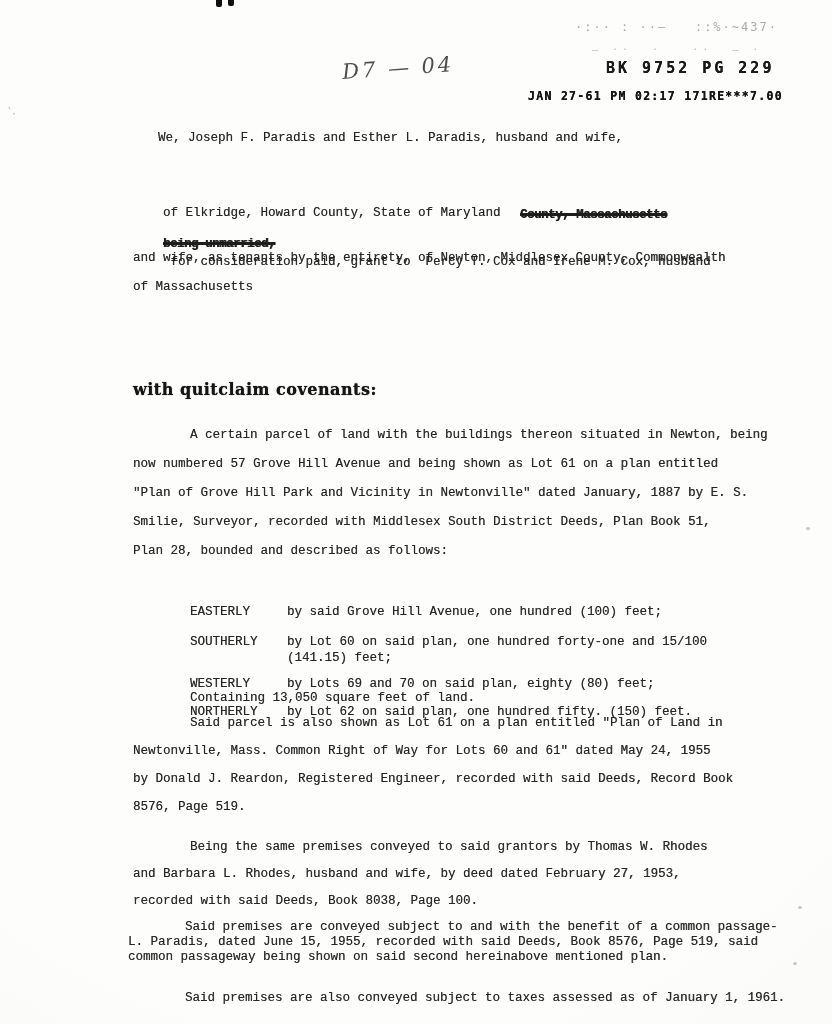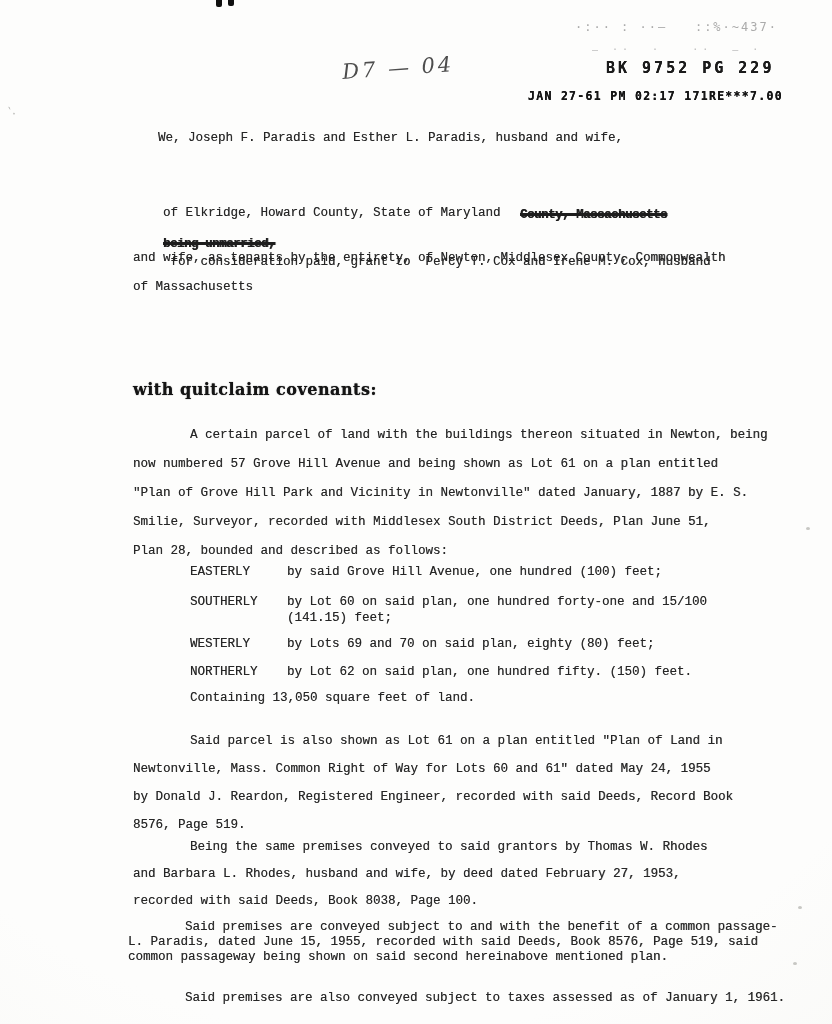--- a/index.html
+++ b/index.html
@@ -46,21 +46,21 @@
   .struck-abs{position:absolute;left:387px;top:0;}
   .covenant{
     position:absolute;left:133px;top:381px;
     font-family:"DejaVu Serif", serif;
     font-weight:bold;font-size:16px;line-height:18px;
     letter-spacing:0.5px;color:#151515;
     text-shadow:0 0 0.9px rgba(0,0,0,0.85);
     white-space:pre;
   }
   
-  .brow{position:absolute;left:190px;display:flex;}
+  .brow{position:absolute;left:190px;display:flex;margin-top:40px;}
   .blabel{
     width:97px;flex:0 0 97px;
     font:12.5px/16px "Liberation Mono", monospace;
     text-shadow:0.3px 0.3px 0.5px rgba(30,30,30,0.6);
     white-space:pre;
   }
   .bdesc .pl{line-height:16px;}
   
   .stamp-faint1{
     position:absolute;left:575px;top:20px;
@@ -133,21 +133,21 @@
     <span> for consideration paid, grant to  Percy T. Cox and Irene M. Cox, husband</span>
   </div>
   <div class="tl" style="top:278px">of Massachusetts</div>
 
   <div class="covenant">with quitclaim covenants:</div>
 
   <div class="para lh29" style="top:421px">
     <div class="pl ind57">A certain parcel of land with the buildings thereon situated in Newton, being</div>
     <div class="pl">now numbered 57 Grove Hill Avenue and being shown as Lot 61 on a plan entitled</div>
     <div class="pl">"Plan of Grove Hill Park and Vicinity in Newtonville" dated January, 1887 by E. S.</div>
-    <div class="pl">Smilie, Surveyor, recorded with Middlesex South District Deeds, Plan June 51,</div>
+    <div class="pl">Smilie, Surveyor, recorded with Middlesex South District Deeds, Plan Book 51,</div>
     <div class="pl">Plan 28, bounded and described as follows:</div>
   </div>
 
   <div class="brow" style="top:564px">
     <div class="blabel">EASTERLY</div>
     <div class="bdesc">
       <div class="pl">by said Grove Hill Avenue, one hundred (100) feet;</div>
     </div>
   </div>
   <div class="brow" style="top:594px">
@@ -164,21 +164,21 @@
     </div>
   </div>
   <div class="brow" style="top:664px">
     <div class="blabel">NORTHERLY</div>
     <div class="bdesc">
       <div class="pl">by Lot 62 on said plan, one hundred fifty. (150) feet.</div>
     </div>
   </div>
   <div class="tl" style="left:190px;top:689px">Containing 13,050 square feet of land.</div>
 
-  <div class="para lh28" style="top:727px">
+  <div class="para lh28" style="top:709px">
     <div class="pl ind57">Said parcel is also shown as Lot 61 on a plan entitled "Plan of Land in</div>
     <div class="pl">Newtonville, Mass. Common Right of Way for Lots 60 and 61" dated May 24, 1955</div>
     <div class="pl">by Donald J. Reardon, Registered Engineer, recorded with said Deeds, Record Book</div>
     <div class="pl">8576, Page 519.</div>
   </div>
 
   <div class="para lh27" style="top:834px">
     <div class="pl ind57">Being the same premises conveyed to said grantors by Thomas W. Rhodes</div>
     <div class="pl">and Barbara L. Rhodes, husband and wife, by deed dated February 27, 1953,</div>
     <div class="pl">recorded with said Deeds, Book 8038, Page 100.</div>

